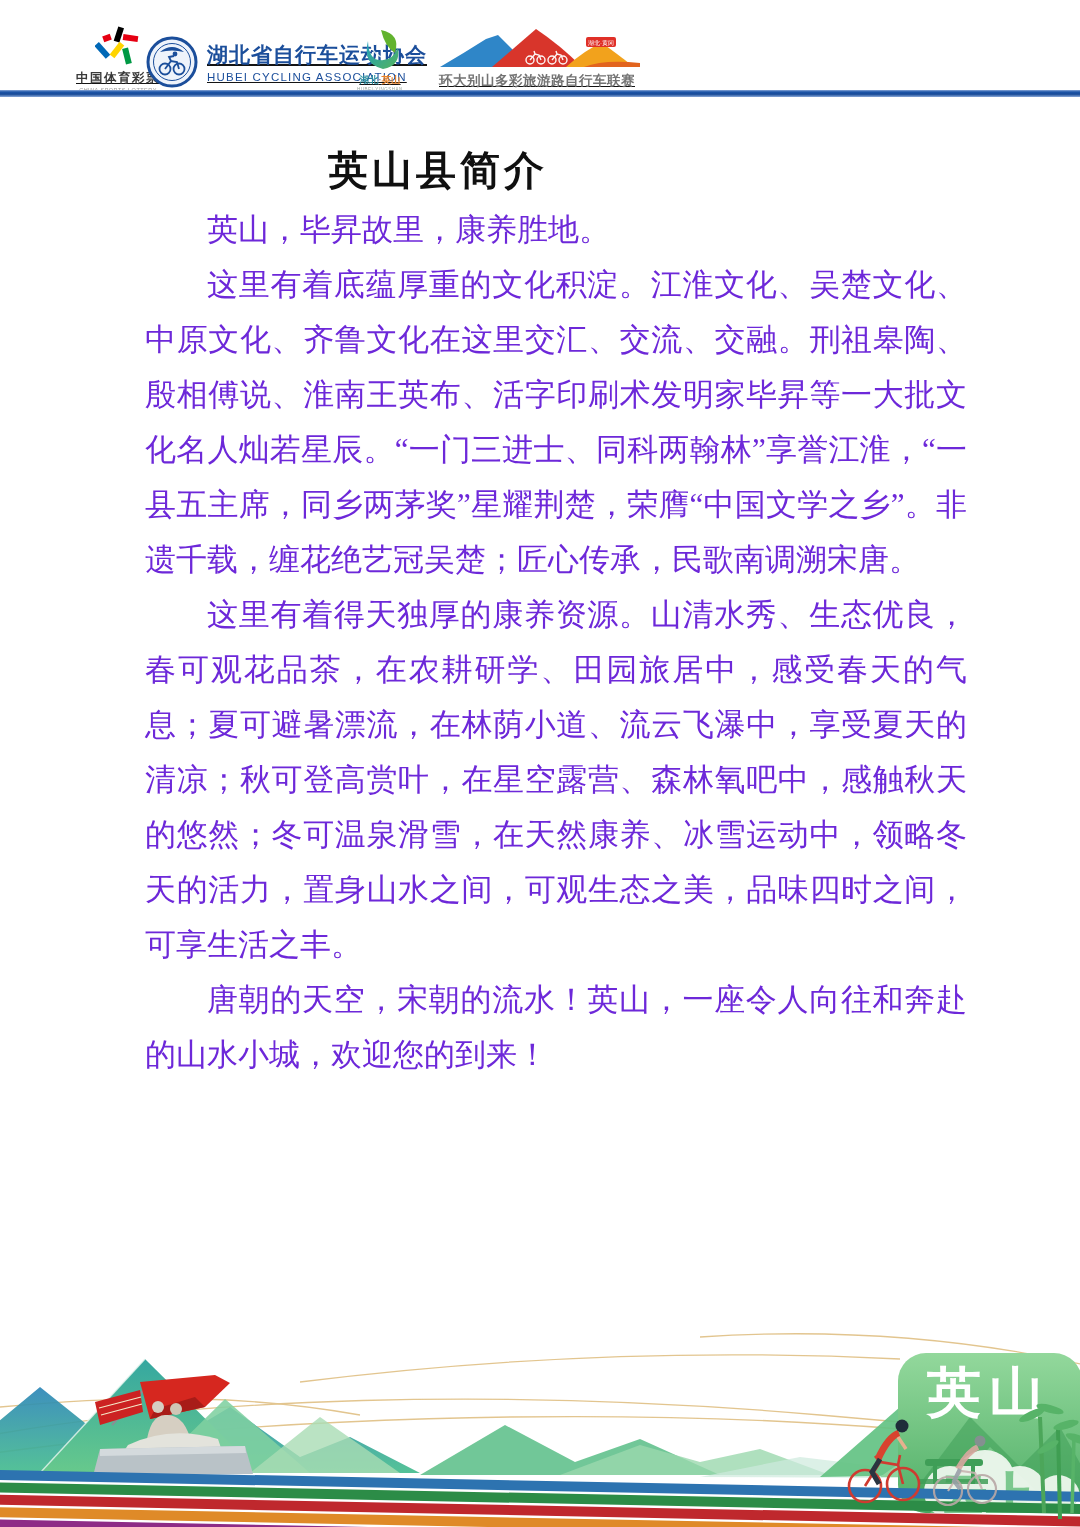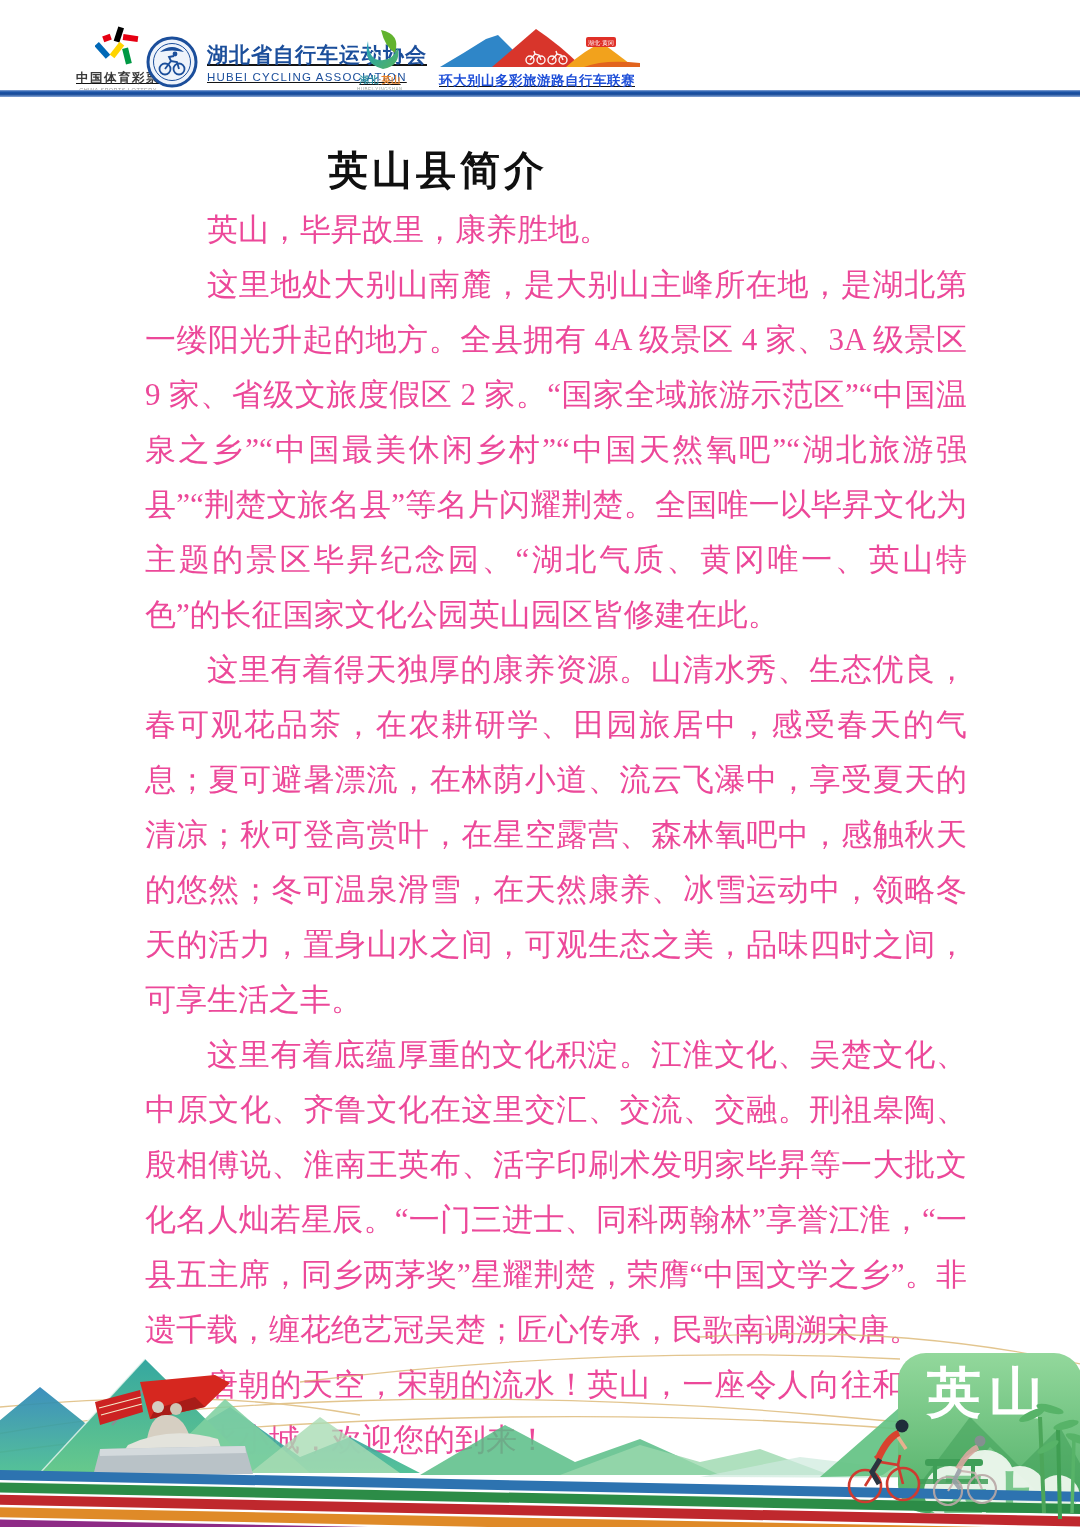--- a/index.html
+++ b/index.html
@@ -14,31 +14,31 @@
   #logo-lottery .t2{font-size:5.5px;color:#9a9a9a;letter-spacing:.5px;font-family:"Liberation Sans",sans-serif;}
   #logo-assoc{left:146px;top:36px;gap:9px;}
   #logo-assoc .txt{display:flex;flex-direction:column;}
   #logo-assoc .t1{font-size:21px;font-weight:bold;color:#1b4e9b;letter-spacing:1px;font-family:"Liberation Sans",sans-serif;}
   #logo-assoc .t2{font-size:11.5px;color:#1b4e9b;letter-spacing:1.2px;font-family:"Liberation Sans",sans-serif;margin-top:2px;}
   #logo-yingshan{left:346px;top:26px;width:68px;flex-direction:column;}
   #logo-yingshan .t1{font-size:9.5px;font-weight:bold;font-family:"Liberation Sans",sans-serif;margin-top:0;}
   #logo-yingshan .p1{color:#2b8ea0;} #logo-yingshan .sep{color:#888;} #logo-yingshan .p2{color:#e8832a;}
   #logo-yingshan .t2{font-size:4.5px;color:#9aa79f;letter-spacing:.5px;font-family:"Liberation Sans",sans-serif;}
   #logo-league{left:428px;top:27px;width:218px;flex-direction:column;}
-  #logo-league .t1{font-size:13.5px;font-weight:bold;color:#1d4ed8;letter-spacing:.5px;font-family:"Liberation Sans",sans-serif;margin-top:1px;white-space:nowrap;}
+  #logo-league .t1{font-size:13.5px;font-weight:bold;color:#737373;letter-spacing:.5px;font-family:"Liberation Sans",sans-serif;margin-top:1px;white-space:nowrap;}
   #logo-league .t2{font-size:4.6px;color:#7fae8c;letter-spacing:.3px;font-family:"Liberation Sans",sans-serif;margin-top:1px;}
 
   .rule{position:absolute;left:0;top:90px;width:1080px;height:7px;
         background:linear-gradient(180deg,#8aa8d8 0%,#1d55a8 28%,#174a97 60%,#8aa8d8 100%);}
 
   
   .doc-title{position:absolute;left:0;top:143px;width:876px;text-align:center;
              font-size:40px;font-weight:bold;letter-spacing:4px;color:#101010;}
   .content{position:absolute;left:145px;top:202px;width:822px;
-           font-size:31px;line-height:55px;text-align:justify;color:#ec4899;}
+           font-size:31px;line-height:55px;text-align:justify;color:#6d28d9;}
   .content p{margin:0;text-indent:2em;}
 
   
   .footer-art{position:absolute;left:0;bottom:0;width:1080px;height:240px;}
 </style>
 </head>
 <body>
 
 <div class="page">
 
@@ -107,23 +107,22 @@
     <div class="t1">环大别山多彩旅游路自行车联赛</div>
     <div class="t2">AROUND DABIE MOUNTAINS COLORFUL TOURISM ROAD CYCLING LEAGUE</div>
   </div>
 
   <div class="rule"></div>
 
   <div class="doc-title">英山县简介</div>
 
   <div class="content">
     <p>英山，毕昇故里，康养胜地。</p>
-    <p>这里地处大别山南麓，是大别山主峰所在地，是湖北第一缕阳光升起的地方。全县拥有 4A 级景区 4 家、3A 级景区 9 家、省级文旅度假区 2 家。“国家全域旅游示范区”“中国温泉之乡”“中国最美休闲乡村”“中国天然氧吧”“湖北旅游强县”“荆楚文旅名县”等名片闪耀荆楚。全国唯一以毕昇文化为主题的景区毕昇纪念园、“湖北气质、黄冈唯一、英山特色”的长征国家文化公园英山园区皆修建在此。</p>
+    <p>这里有着底蕴厚重的文化积淀。江淮文化、吴楚文化、中原文化、齐鲁文化在这里交汇、交流、交融。刑祖皋陶、殷相傅说、淮南王英布、活字印刷术发明家毕昇等一大批文化名人灿若星辰。“一门三进士、同科两翰林”享誉江淮，“一县五主席，同乡两茅奖”星耀荆楚，荣膺“中国文学之乡”。非遗千载，缠花绝艺冠吴楚；匠心传承，民歌南调溯宋唐。</p>
     <p>这里有着得天独厚的康养资源。山清水秀、生态优良，春可观花品茶，在农耕研学、田园旅居中，感受春天的气息；夏可避暑漂流，在林荫小道、流云飞瀑中，享受夏天的清凉；秋可登高赏叶，在星空露营、森林氧吧中，感触秋天的悠然；冬可温泉滑雪，在天然康养、冰雪运动中，领略冬天的活力，置身山水之间，可观生态之美，品味四时之间，可享生活之丰。</p>
-    <p>这里有着底蕴厚重的文化积淀。江淮文化、吴楚文化、中原文化、齐鲁文化在这里交汇、交流、交融。刑祖皋陶、殷相傅说、淮南王英布、活字印刷术发明家毕昇等一大批文化名人灿若星辰。“一门三进士、同科两翰林”享誉江淮，“一县五主席，同乡两茅奖”星耀荆楚，荣膺“中国文学之乡”。非遗千载，缠花绝艺冠吴楚；匠心传承，民歌南调溯宋唐。</p>
     <p>唐朝的天空，宋朝的流水！英山，一座令人向往和奔赴的山水小城，欢迎您的到来！</p>
   </div>
 
   <svg class="footer-art" viewBox="0 0 1080 240">
     <defs>
       <linearGradient id="gTeal" x1="0" y1="0" x2="0" y2="1">
         <stop offset="0" stop-color="#2d86b8"></stop>
           <stop offset="1" stop-color="#46bd8e"></stop>
       </linearGradient>
       <linearGradient id="gTeal2" x1="0" y1="0" x2="0" y2="1">

